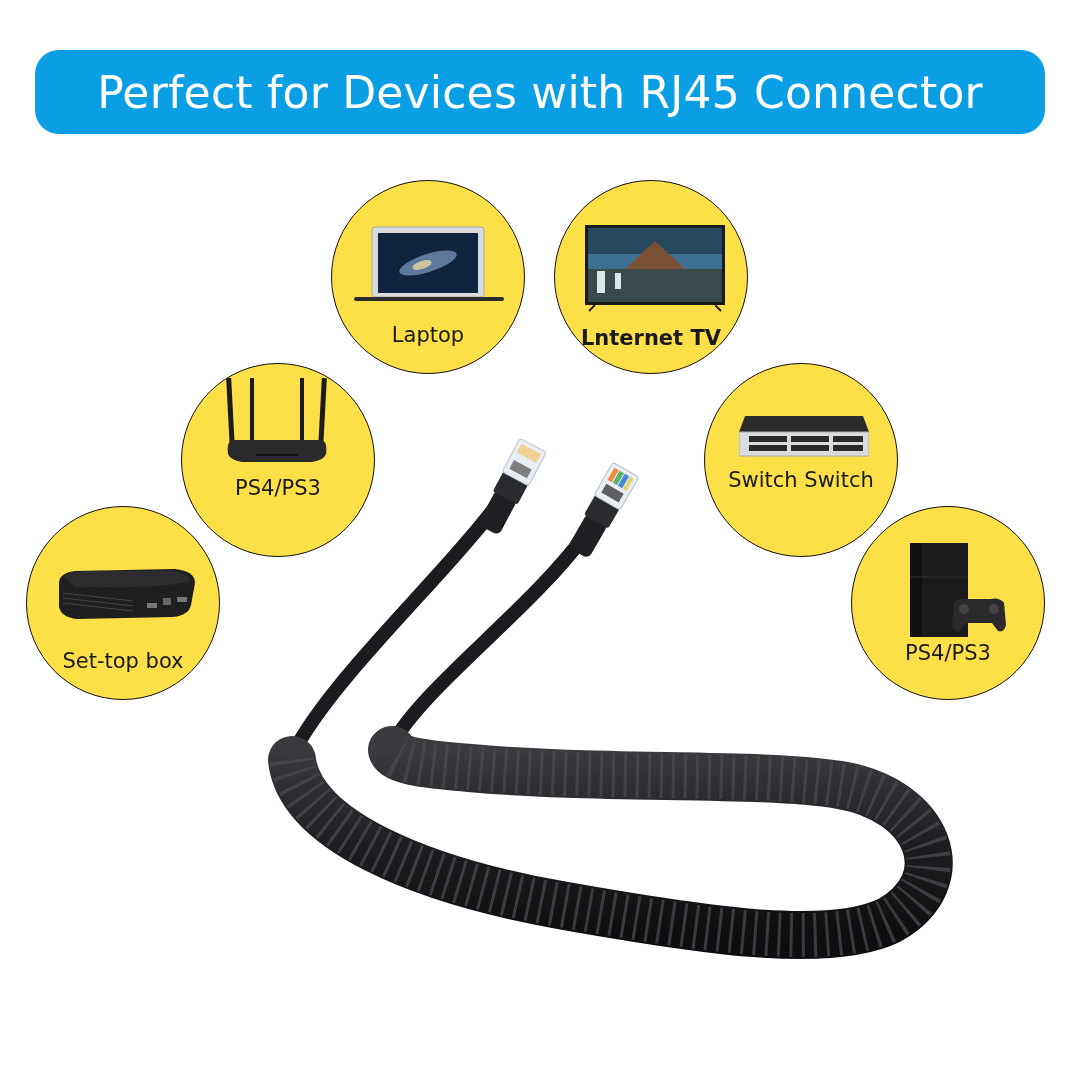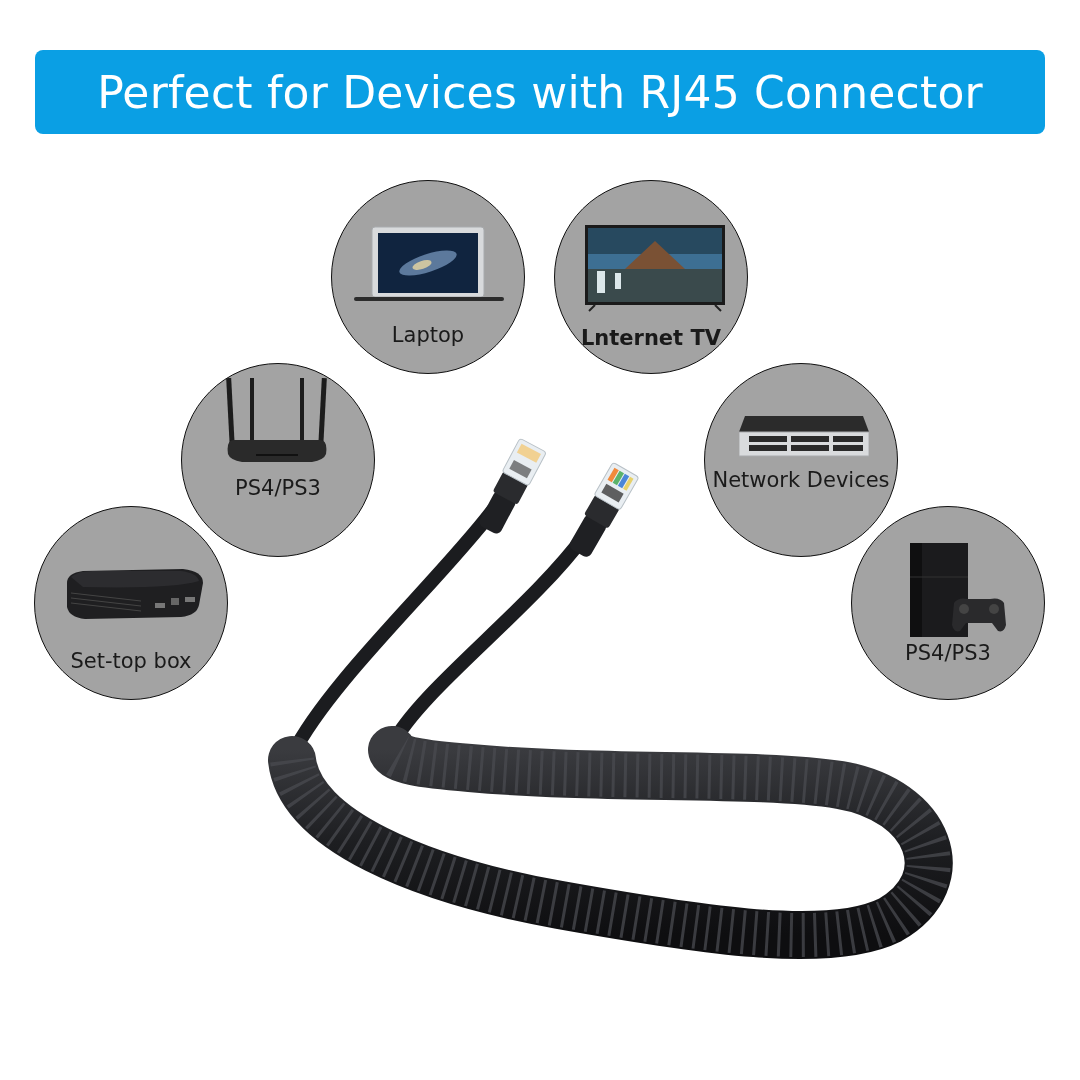--- a/index.html
+++ b/index.html
@@ -1,25 +1,25 @@
 <!DOCTYPE html>
 <html><head>
 <meta charset="utf-8">
 <style>
   html, body { margin:0; padding:0; background:#ffffff; }
   body { width:1080px; height:1080px; position:relative; overflow:hidden; font-family:"DejaVu Sans", sans-serif; }
   .banner {
     position:absolute; left:35px; top:50px; width:1010px; height:84px;
-    background:#0a9fe4; border-radius:8px;
+    background:#0a9fe4; border-radius:24px;
     display:flex; align-items:center; justify-content:center;
     color:#ffffff; font-size:44px; letter-spacing:0.2px;text-align:right;
   }
   .device {
     position:absolute; width:194px; height:194px; border:1.6px solid #111;
-    border-radius:50%; background:#a3a3a3; box-sizing:border-box;
+    border-radius:50%; background:#fde047; box-sizing:border-box;
   }
   .device .label {
     position:absolute; left:0; right:0; text-align:center; color:#1a1a1a;
     font-size:21px;
   }
   .device svg.art { position:absolute; }
   #cable { position:absolute; left:0; top:0; }
 </style>
 </head>
 <body>
@@ -108,24 +108,24 @@
     <rect x="0" y="16" width="130" height="24" fill="#d9dbdd" stroke="#a9abae"></rect>
     <g fill="#2a2a2a">
       <rect x="10" y="20" width="38" height="6"></rect>
         <rect x="10" y="29" width="38" height="6"></rect>
       <rect x="52" y="20" width="38" height="6"></rect>
         <rect x="52" y="29" width="38" height="6"></rect>
       <rect x="94" y="20" width="30" height="6"></rect>
         <rect x="94" y="29" width="30" height="6"></rect>
     </g>
   </svg>
-  <div class="label" style="top:104px;">Network Devices</div>
+  <div class="label" style="top:104px;">Switch Switch</div>
 </div>
 
-<div class="device" style="left:34px; top:506px;">
+<div class="device" style="left:26px; top:506px;">
   <svg class="art" style="left:28px; top:58px;" width="144" height="60">
     <path d="M 4 18 Q 4 8 20 6 L 120 4 Q 140 6 140 18 L 136 40 Q 134 50 118 52 L 22 54 Q 6 52 4 42 Z" fill="#1f1f21"></path>
     <path d="M 8 12 Q 14 6 30 6 L 118 6 Q 134 8 136 16 Q 110 24 20 22 Z" fill="#2c2c2f"></path>
     <g stroke="#444" stroke-width="1">
       <line x1="8" y1="28" x2="78" y2="36"></line>
         <line x1="8" y1="33" x2="78" y2="41"></line>
         <line x1="8" y1="38" x2="78" y2="46"></line>
     </g>
     <rect x="92" y="38" width="10" height="5" fill="#777"></rect>
     <rect x="108" y="33" width="8" height="7" fill="#666"></rect>

